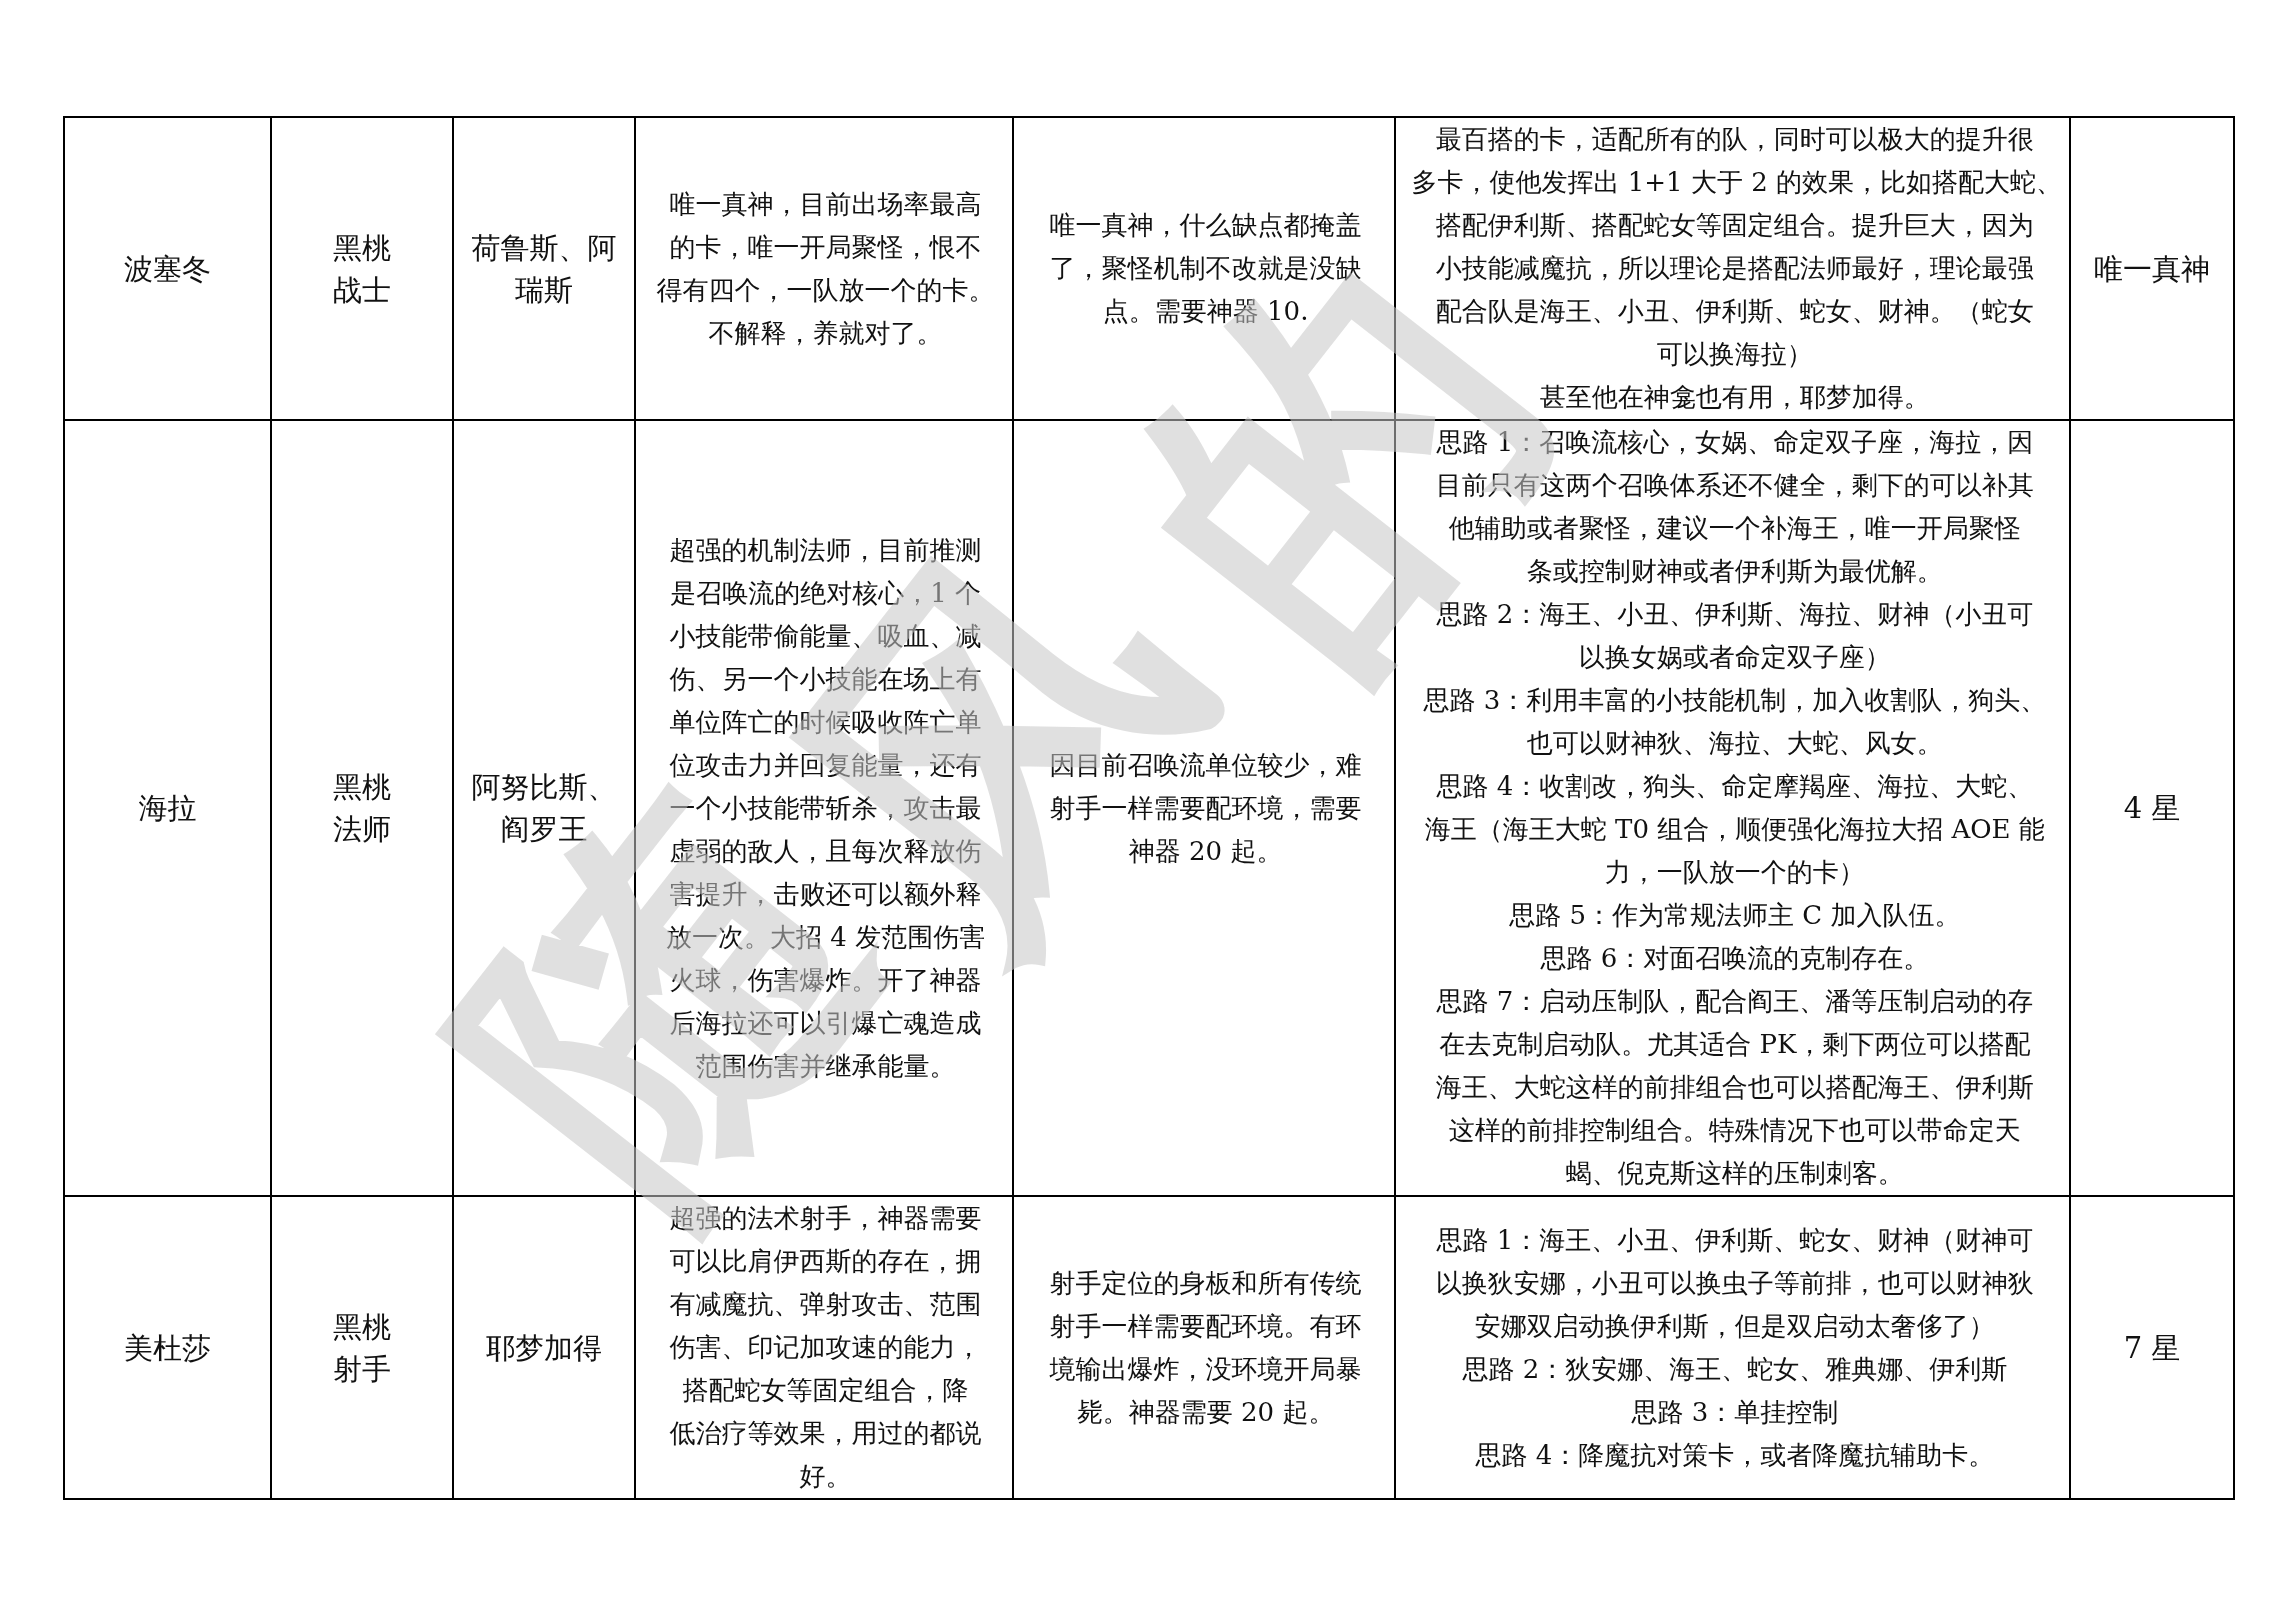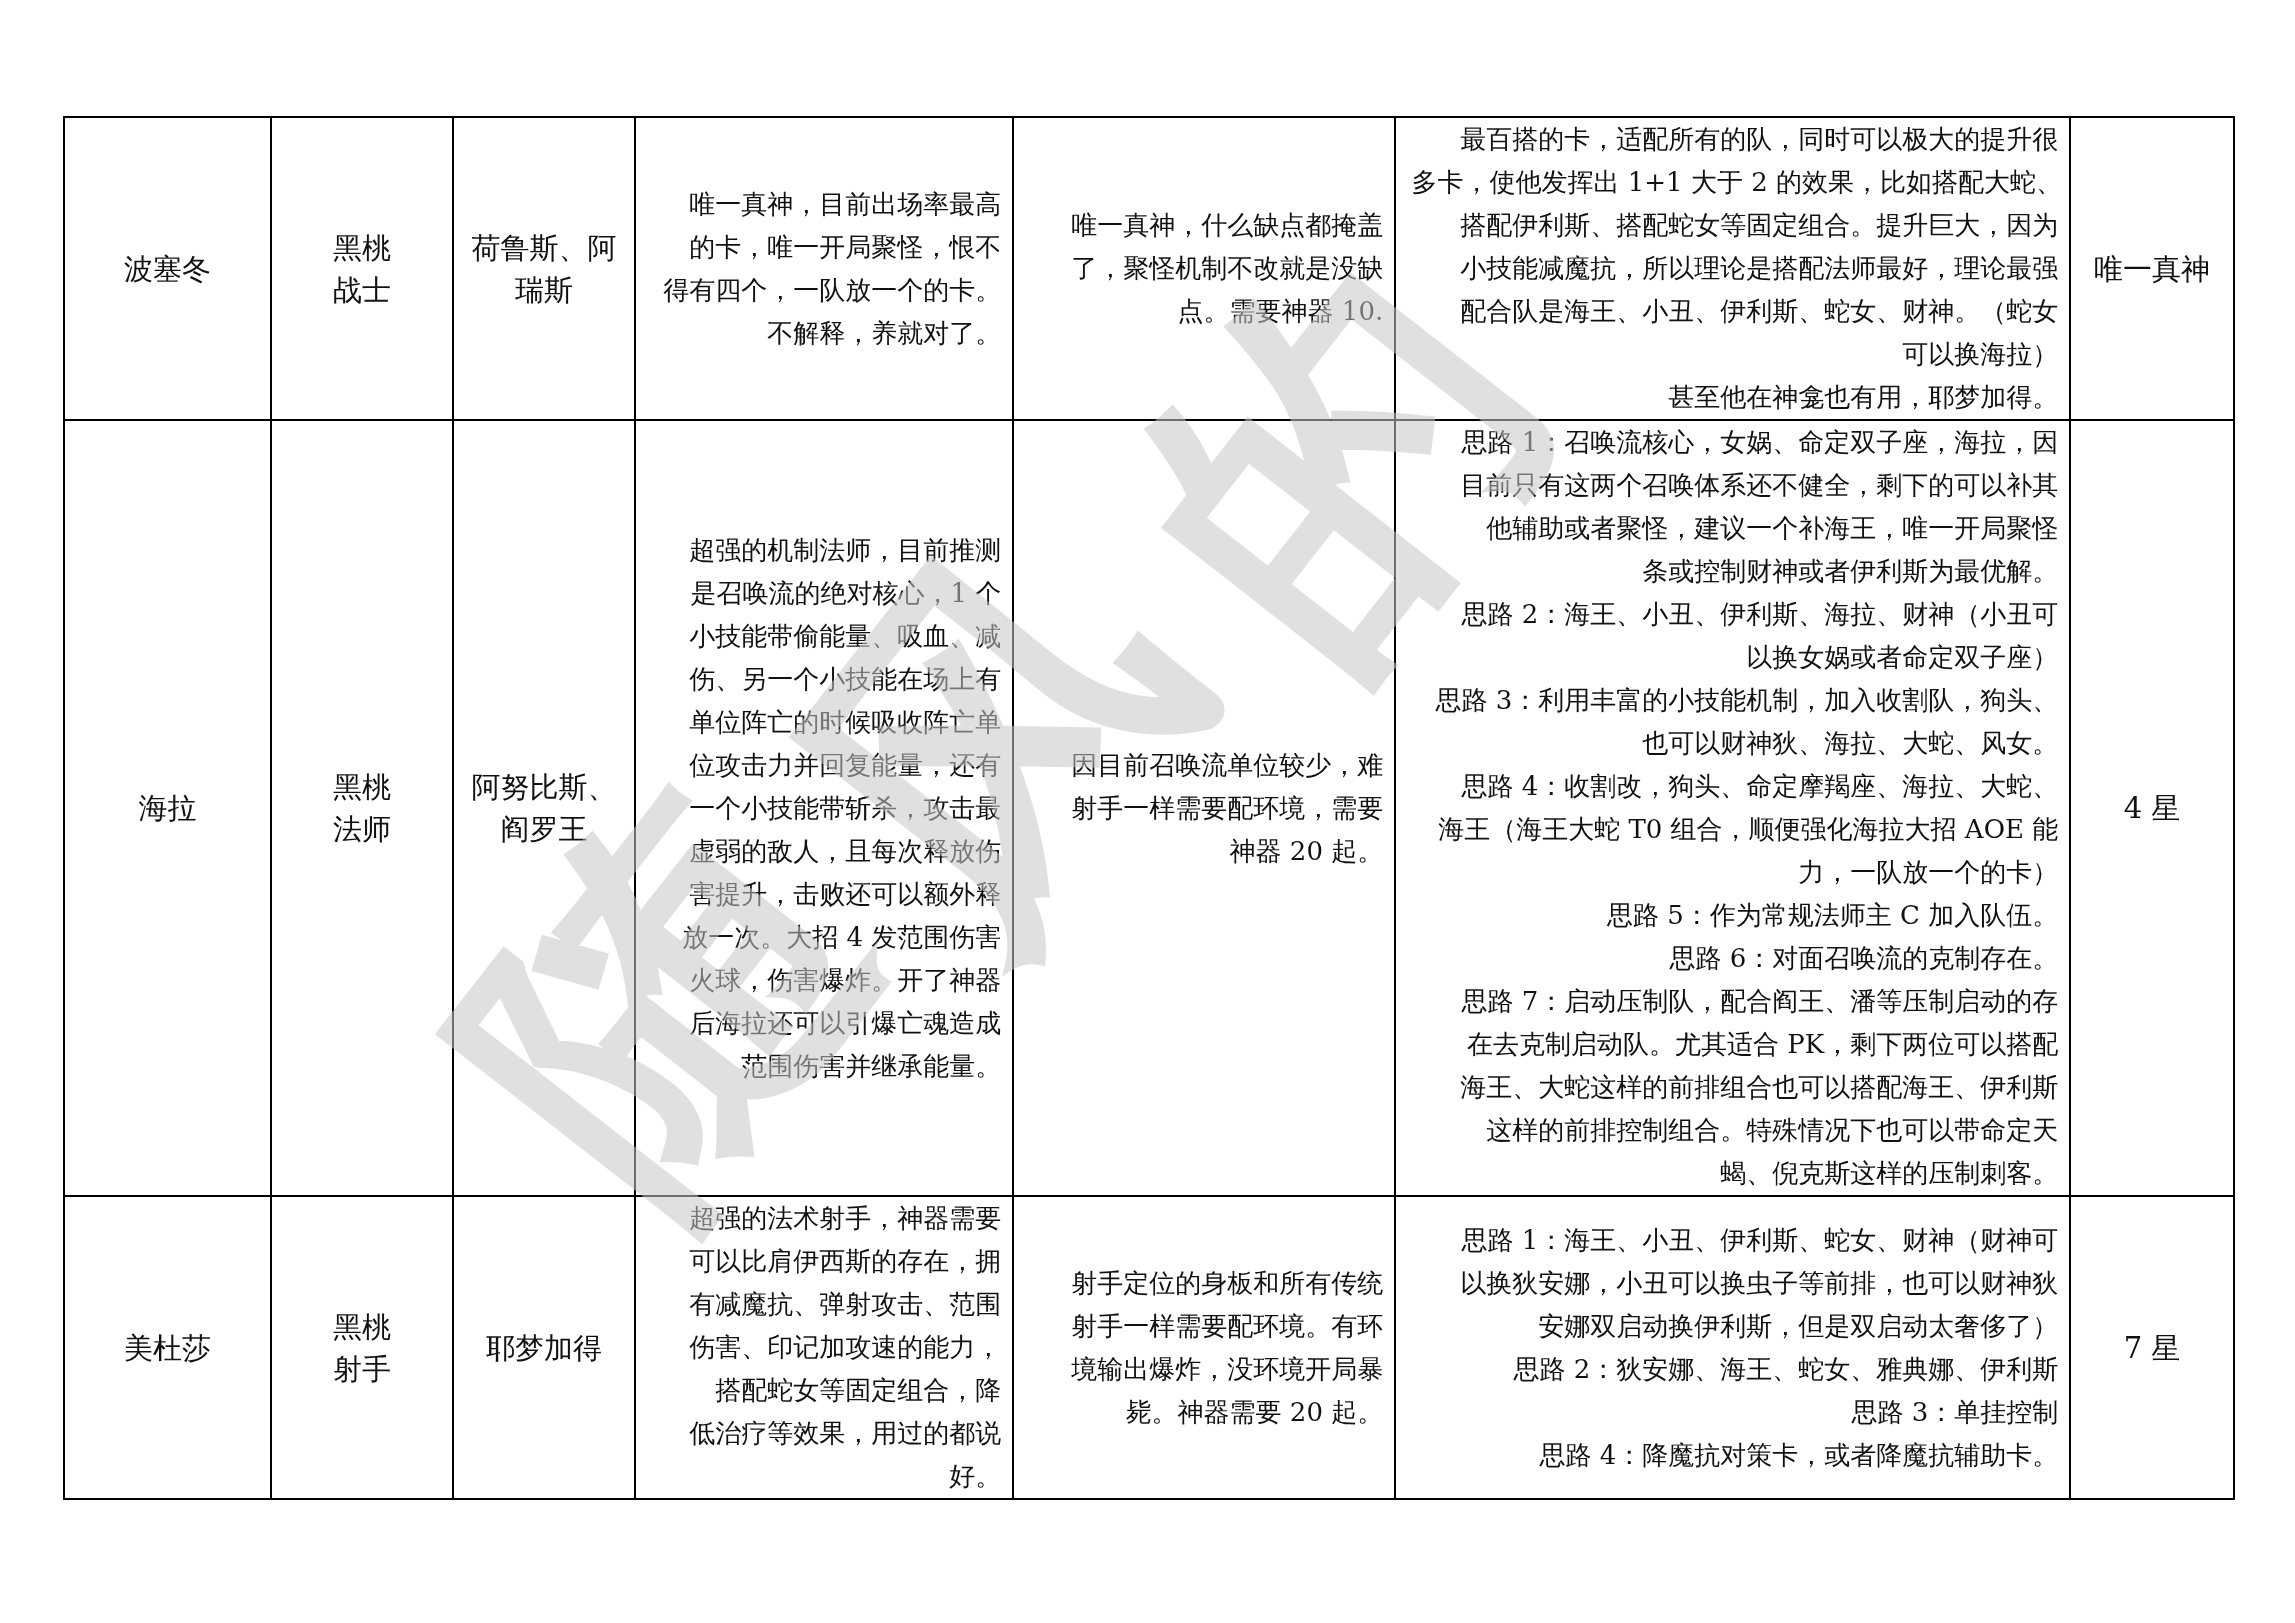--- a/index.html
+++ b/index.html
@@ -3,21 +3,21 @@
 <meta charset="utf-8">
 <style>
   html, body { margin:0; padding:0; background:#ffffff; }
   body { width:2295px; height:1623px; position:relative; overflow:hidden;
          font-family:"DejaVu Serif","Liberation Serif",serif; color:#111; }
   #page { position:absolute; left:0; top:0; width:2295px; height:1623px; background:#fff; }
   table.grid { position:absolute; left:63px; top:116px; width:2170px; height:1358px;
                border-collapse:collapse; table-layout:fixed; }
   table.grid td { border:2.3px solid #000; vertical-align:middle; padding:0; }
   .c-name, .c-type, .c-partner, .c-rating { text-align:center; font-size:29px; line-height:42px; }
-  .c-desc, .c-weak, .c-team { text-align:right; font-size:26px; line-height:43px; padding:0 10.8px 0 14px !important; }
+  .c-desc, .c-weak, .c-team { text-align:center; font-size:26px; line-height:43px; padding:0 10.8px 0 14px !important; }
   .c-team { padding-left:15.5px !important; }
   .line { display:block; white-space:nowrap; }
   .watermark { position:absolute; left:587px; top:433px; width:1159px; height:695px;
                pointer-events:none; z-index:2; }
   .watermark span { position:absolute; font-size:363px; color:rgba(150,150,150,0.32);
                     font-family:"DejaVu Sans","Liberation Sans",sans-serif; font-weight:bold;
                     transform-origin:center center; white-space:nowrap; }
 </style>
 </head>
 <body>

